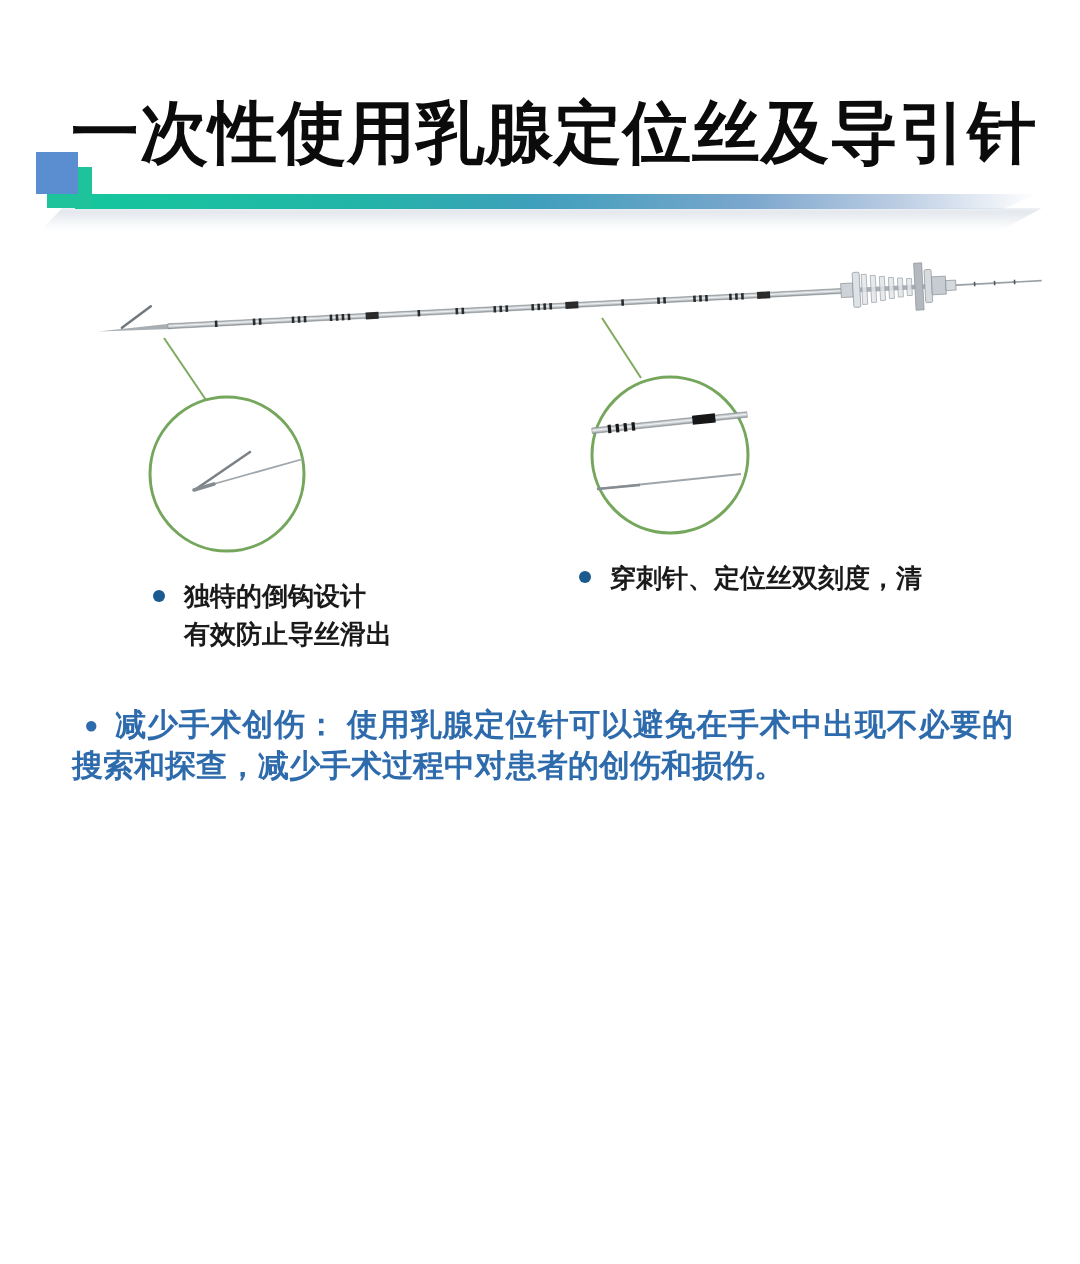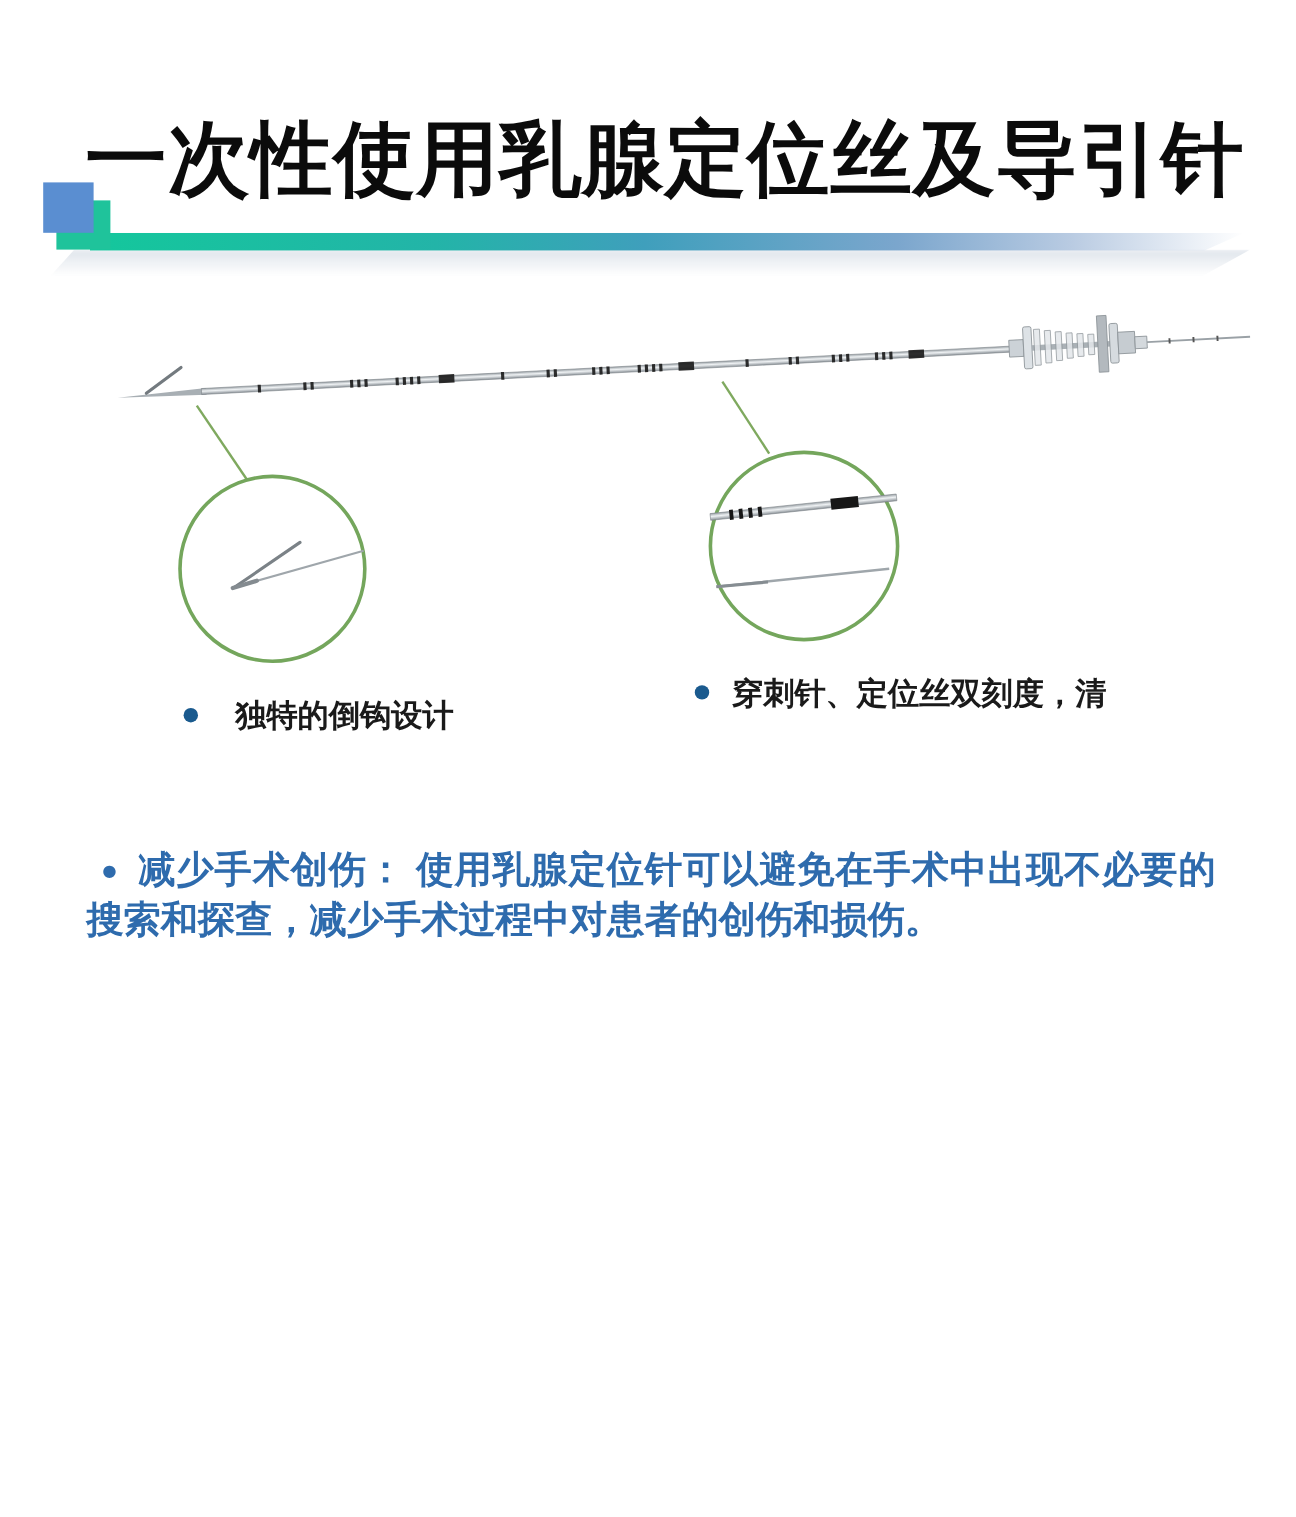--- a/index.html
+++ b/index.html
@@ -36,21 +36,21 @@
   }
 
   
   .figure-svg{ position:absolute; left:0; top:0; width:1080px; height:700px; z-index:1; }
 
   
   .callout{ position:absolute; display:flex; color:#1a1a1a;
             font-family:"Liberation Serif", serif; font-weight:700; }
   .callout .dot{ width:12px; height:12px; border-radius:50%; background:#1a5a8e;
                  flex:0 0 12px; margin-right:19px; }
-  .callout-left{ left:153px; top:578px; font-size:26px; line-height:38px;gap:12px; }
+  .callout-left{ left:153px; top:578px; font-size:26px; line-height:38px; }
   .callout-left .dot{ margin-top:12px; }
   .callout-right{ left:579px; top:557px; font-size:26px; line-height:43px; }
   .callout-right .dot{ margin-top:14px; }
 
   
   .benefits{
     position:absolute; left:72px; top:704px; width:941px; z-index:2;
     color:#2e6bad; font-weight:700; font-size:31px; line-height:41px;
     text-align:justify;
   }
@@ -166,20 +166,21 @@
     </g>
     <line x1="597" y1="489" x2="741" y2="474" stroke="#9fa6ab" stroke-width="2"></line>
     <line x1="597" y1="489" x2="640" y2="485" stroke="#868d92" stroke-width="2.6"></line>
   </g>
 </svg>
 
 <div class="callout callout-left">
   <span class="dot"></span>
   <div>
     <div>独特的倒钩设计</div>
+    <div>有效防止导丝滑出</div>
   </div>
 </div>
 
 <div class="callout callout-right">
   <span class="dot"></span>
   <div>
     <div>穿刺针、定位丝双刻度，清</div>
   </div>
 </div>
 

